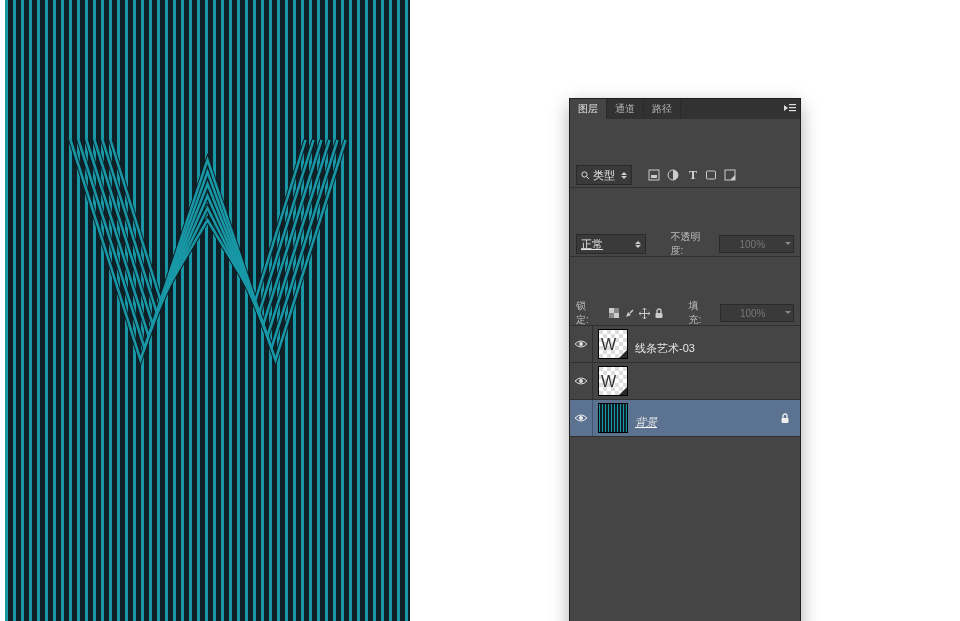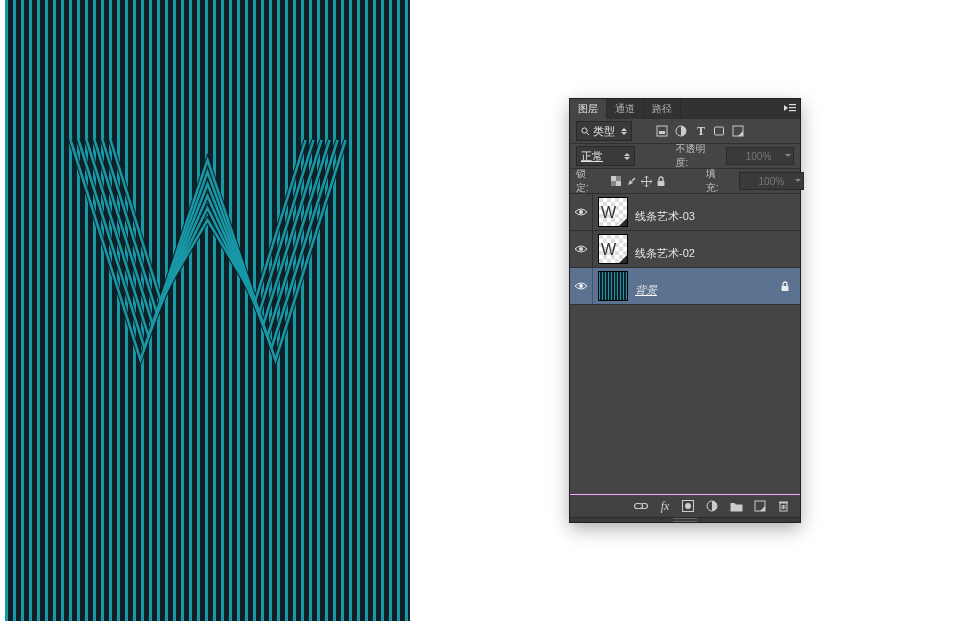--- a/index.html
+++ b/index.html
@@ -78,22 +78,23 @@
     width: 12px;
     color: #e0e0e0;
   }
 
   
   .filter-row, .blend-row, .lock-row {
     display: flex;
     align-items: center;
     height: 24px;
     padding: 0 6px;
-    gap: 20px;
+    gap: 12px;
     border-bottom: 1px solid #303030;
+    margin-top: 44px;
   }
   .dd {
     background: #3a3a3a;
     border: 1px solid #2a2a2a;
     height: 18px;
     display: flex;
     align-items: center;
     padding: 0 4px;
     color: #e6e6e6;
     font-size: 11px;
@@ -423,21 +424,20 @@
       <div class="vis">
         <svg width="14" height="10" viewBox="0 0 14 10">
           <path d="M1 5 Q7 -1 13 5 Q7 11 1 5 Z" fill="none" stroke="#ddd" stroke-width="1"></path>
           <circle cx="7" cy="5" r="2" fill="#ddd"></circle>
         </svg>
       </div>
       <div class="thumb checker">
         <div class="mini-w">W</div>
         <div class="page-curl"></div>
       </div>
-      <div class="layer-name">线条艺术-02</div>
     </div>
 
     <div class="layer-row selected">
       <div class="vis">
         <svg width="14" height="10" viewBox="0 0 14 10">
           <path d="M1 5 Q7 -1 13 5 Q7 11 1 5 Z" fill="none" stroke="#eee" stroke-width="1"></path>
           <circle cx="7" cy="5" r="2" fill="#eee"></circle>
         </svg>
       </div>
       <div class="thumb">

